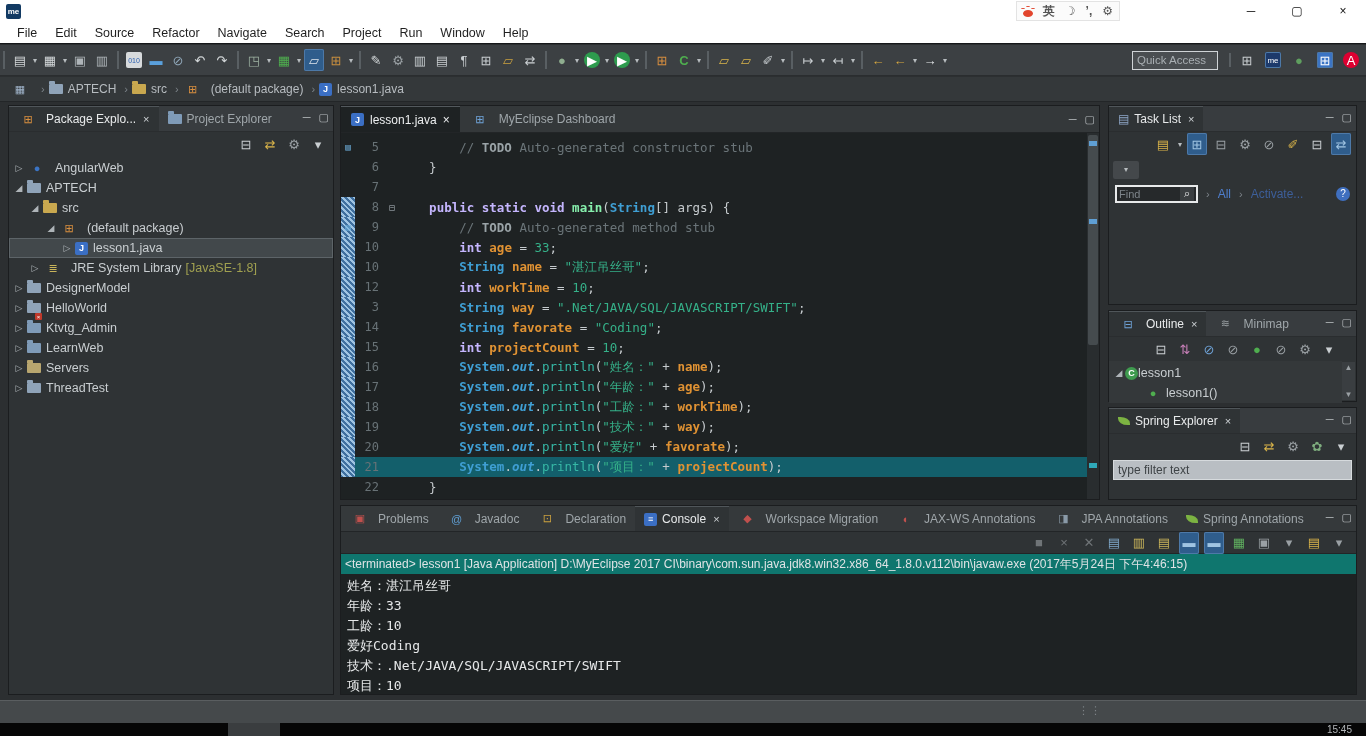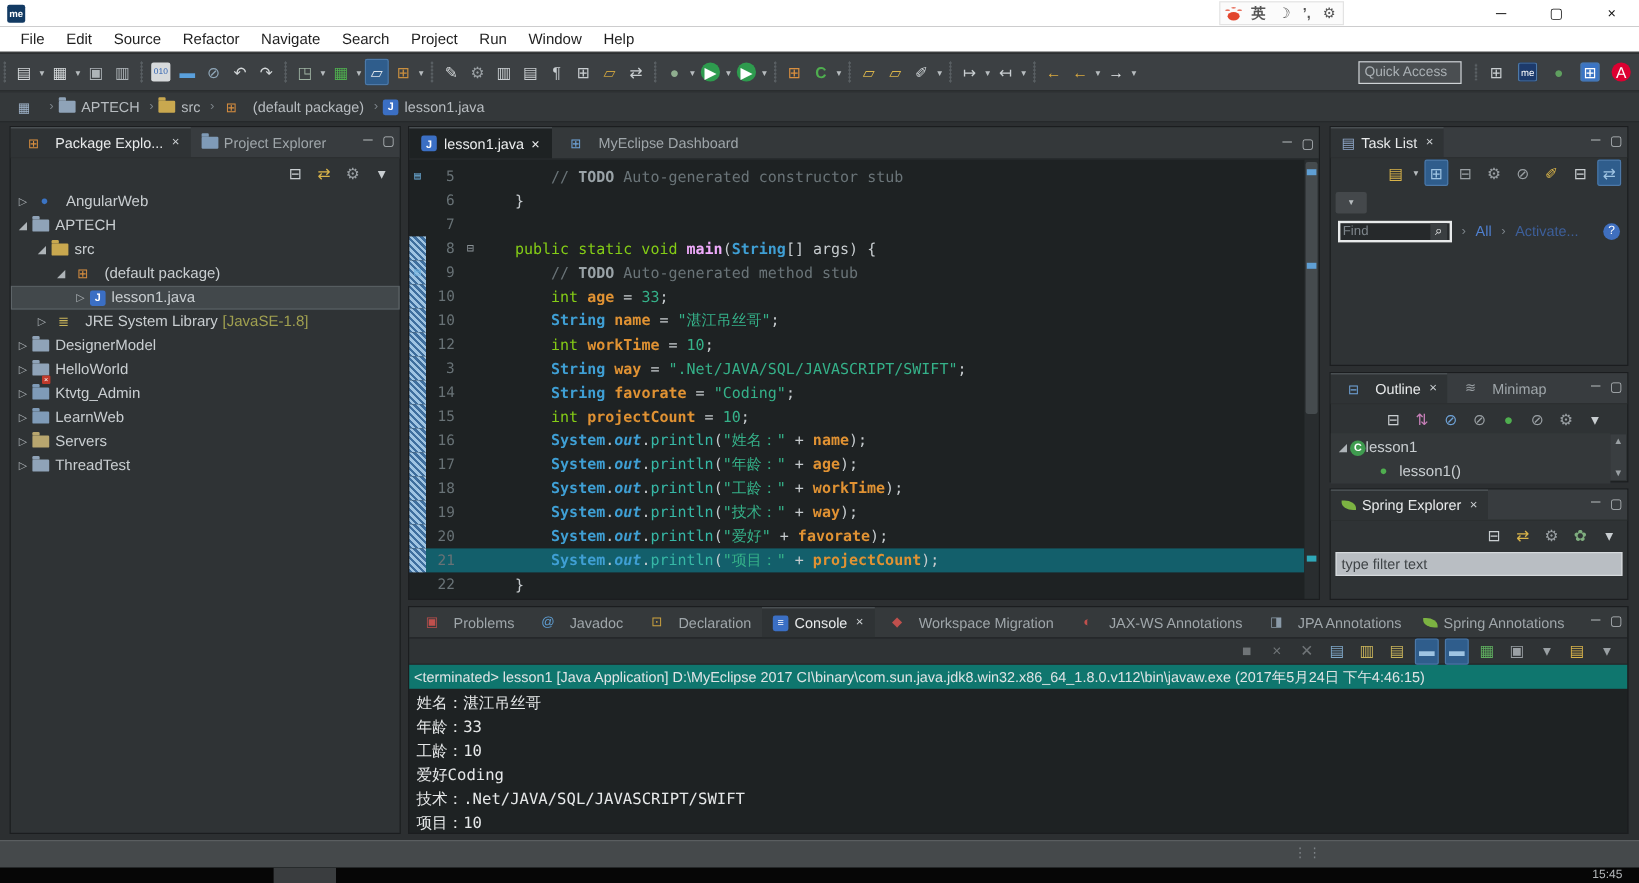--- a/index.html
+++ b/index.html
@@ -88,28 +88,28 @@
   .code-row { height:20px; display:flex; align-items:center; font-family:"DejaVu Sans Mono", monospace;
     font-size:12.5px; }
   .annot { width:14px; height:20px; flex:none; display:flex; align-items:center; justify-content:center;
     font-size:9px; color:#6fb3e0; }
   .annot.hatch { background-image:repeating-linear-gradient(45deg,#3f6f9e 0 2px,#9fc4e2 2px 4px); }
   .rowmain { flex:1; display:flex; align-items:center; height:20px; }
   .lnum { width:30px; text-align:right; color:#687276; padding-right:6px; flex:none; font-size:12px; }
   .fcell { width:14px; flex:none; color:#8a9296; font-size:10px; text-align:center; }
   .ctext { white-space:pre; flex:1; }
   .code-row.hl .rowmain { background:#135f6b; }
-  .tk-pl{color:#c6cbce} .tk-kw{color:#84cc16;font-weight:normal} .tk-ty{color:#3f9fd4;font-weight:bold}
-  .tk-fn{color:#f0abfc;font-weight:bold} .tk-var{color:#e09233;font-weight:bold} .tk-lit{color:#35b189}
+  .tk-pl{color:#c6cbce} .tk-kw{color:#c4b5fd;font-weight:bold} .tk-ty{color:#3f9fd4;font-weight:bold}
+  .tk-fn{color:#86efac;font-weight:bold} .tk-var{color:#e09233;font-weight:bold} .tk-lit{color:#35b189}
   .tk-cmt{color:#6a7478} .tk-todo{color:#9aa3a7;font-weight:bold}
   .tk-out{color:#3f9fd4;font-weight:bold;font-style:italic} .tk-mth{color:#36b8a6}
 
   
   .find-row { display:flex; align-items:center; gap:4px; padding:4px 6px; font-size:12px; }
-  .find-box { width:95px; height:18px; border:2px solid #e8eaeb; background:#26292b; color:#7d848a;
+  .find-box { width:83px; height:18px; border:2px solid #e8eaeb; background:#26292b; color:#7d848a;
     font-size:11px; display:flex; align-items:center; padding:0 2px; justify-content:space-between; }
   .blue-link { color:#4f7fce; } .blue-link.dim { color:#3d5f9a; }
   .help-circle { width:14px; height:14px; border-radius:50%; background:#3f6fbf; color:#fff; font-size:10px;
     display:inline-flex; align-items:center; justify-content:center; margin-left:auto; }
   .filter-input { margin:2px 4px; height:20px; background:#b9bec3; border:1px solid #d6dadd; color:#3f4447;
     font-size:12px; display:flex; align-items:center; padding:0 4px; }
   .oscroll { position:absolute; right:1px; top:51px; bottom:1px; width:13px; background:#3a3e41;
     display:flex; flex-direction:column; justify-content:space-between; align-items:center;
     font-size:8px; color:#9aa0a4; padding:1px 0; }
   .leaf { width:12px; height:8px; background:#7cb342; border-radius:0 80% 0 80%; display:inline-block; }

